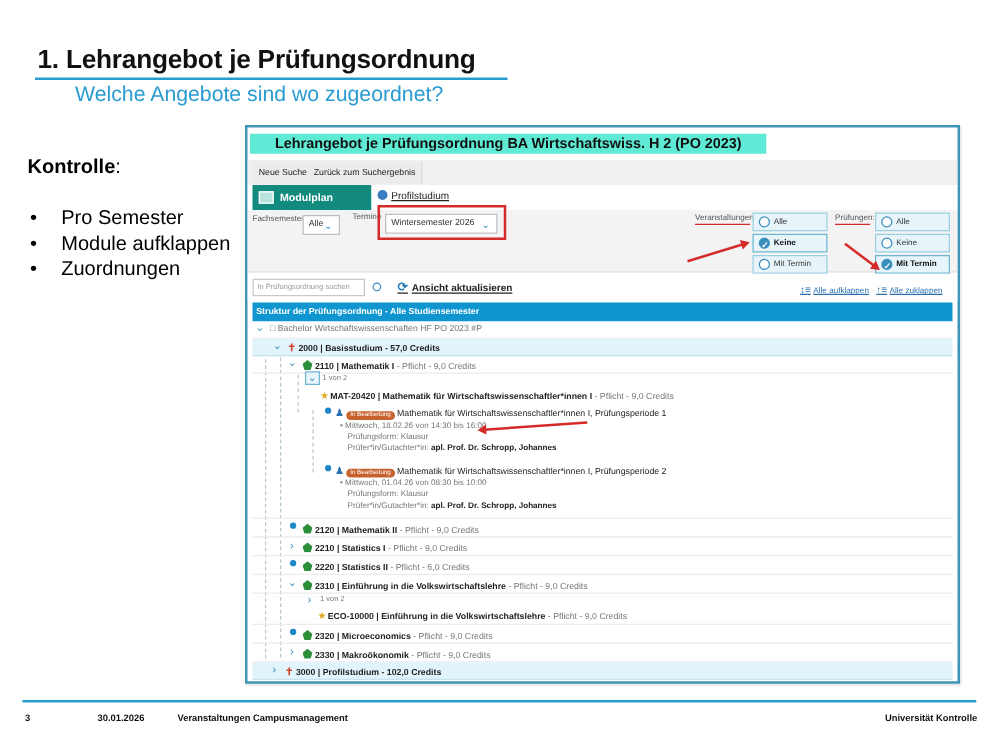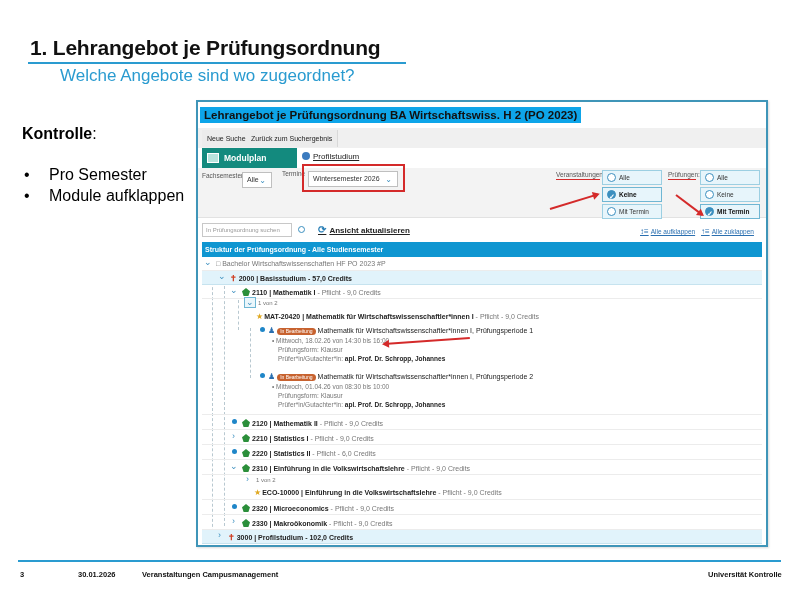--- a/index.html
+++ b/index.html
@@ -13,21 +13,21 @@
 
     
     .kontrolle { position: absolute; left: 22px; top: 125px; font-size: 16px; }
     .kontrolle b { font-weight: bold; }
     .bullets { position: absolute; left: 22px; top: 165px; list-style: none; font-size: 16px; line-height: 20.5px; }
     .bullets li { position: relative; padding-left: 27px; width: 175px; }
     .bullets li::before { content: "\2022"; position: absolute; left: 2px; top: 0; }
 
     
     .shot { position: absolute; left: 196px; top: 100px; width: 572px; height: 447px; border: 2px solid #3f95b8; background: #fff; overflow: hidden; box-shadow: 1px 1px 2px rgba(0,0,0,0.15); }
-    .shot-title { position: absolute; left: 2px; top: 5px; background: #0ea5e9; font-size: 11.5px; font-weight: bold; padding: 2px 4px; color: #111; }
+    .shot-title { position: absolute; left: 2px; top: 5px; background: #5eead4; font-size: 11.5px; font-weight: bold; padding: 2px 20px; color: #111; }
     .subbar { position: absolute; left: 0; top: 26px; width: 100%; height: 20px; background: #f0f0f0; }
     .subbtn { position: absolute; top: 28px; height: 17px; font-size: 7px; line-height: 17px; padding: 0 5px; background: #ececec; color: #222; border-right: 1px solid #d8d8d8; }
     .sb1 { left: 4px; }
     .sb2 { left: 48px; }
 
     .tabbar { position: absolute; left: 0; top: 46px; width: 100%; height: 20px; background: #fff; }
     .tab-active { position: absolute; left: 4px; top: 46px; height: 21px; width: 95px; background: #138a7e; color: #fff; font-size: 8.5px; font-weight: bold; line-height: 21px; padding-left: 22px; }
     .tab-active .modicon { position: absolute; left: 5px; top: 5px; width: 12px; height: 10px; background: #b7e4dd; border: 1px solid #fff; }
     .druck { position: absolute; left: 104px; top: 50px; font-size: 8px; text-decoration: underline; color: #222; }
     .druck .pic { display: inline-block; width: 8px; height: 8px; background: #3b7bbf; border-radius: 50%; margin-right: 3px; vertical-align: -1px; }
@@ -80,20 +80,21 @@
 <body>
 
 <div class="slide-title">1. Lehrangebot je Prüfungsordnung</div>
 <div class="slide-title-rule"></div>
 <div class="slide-subtitle">Welche Angebote sind wo zugeordnet?</div>
 
 <div class="kontrolle"><b>Kontrolle</b><span>:</span></div>
 <ul class="bullets">
   <li>Pro Semester</li>
   <li>Module aufklappen</li>
+  <li>Zuordnungen</li>
 </ul>
 
 <div class="shot">
   <div class="shot-title">Lehrangebot je Prüfungsordnung BA Wirtschaftswiss. H 2 (PO 2023)</div>
 
   <div class="subbar"></div>
   <div class="subbtn sb1">Neue Suche</div>
   <div class="subbtn sb2">Zurück zum Suchergebnis</div>
 
   <div class="tabbar"></div>

